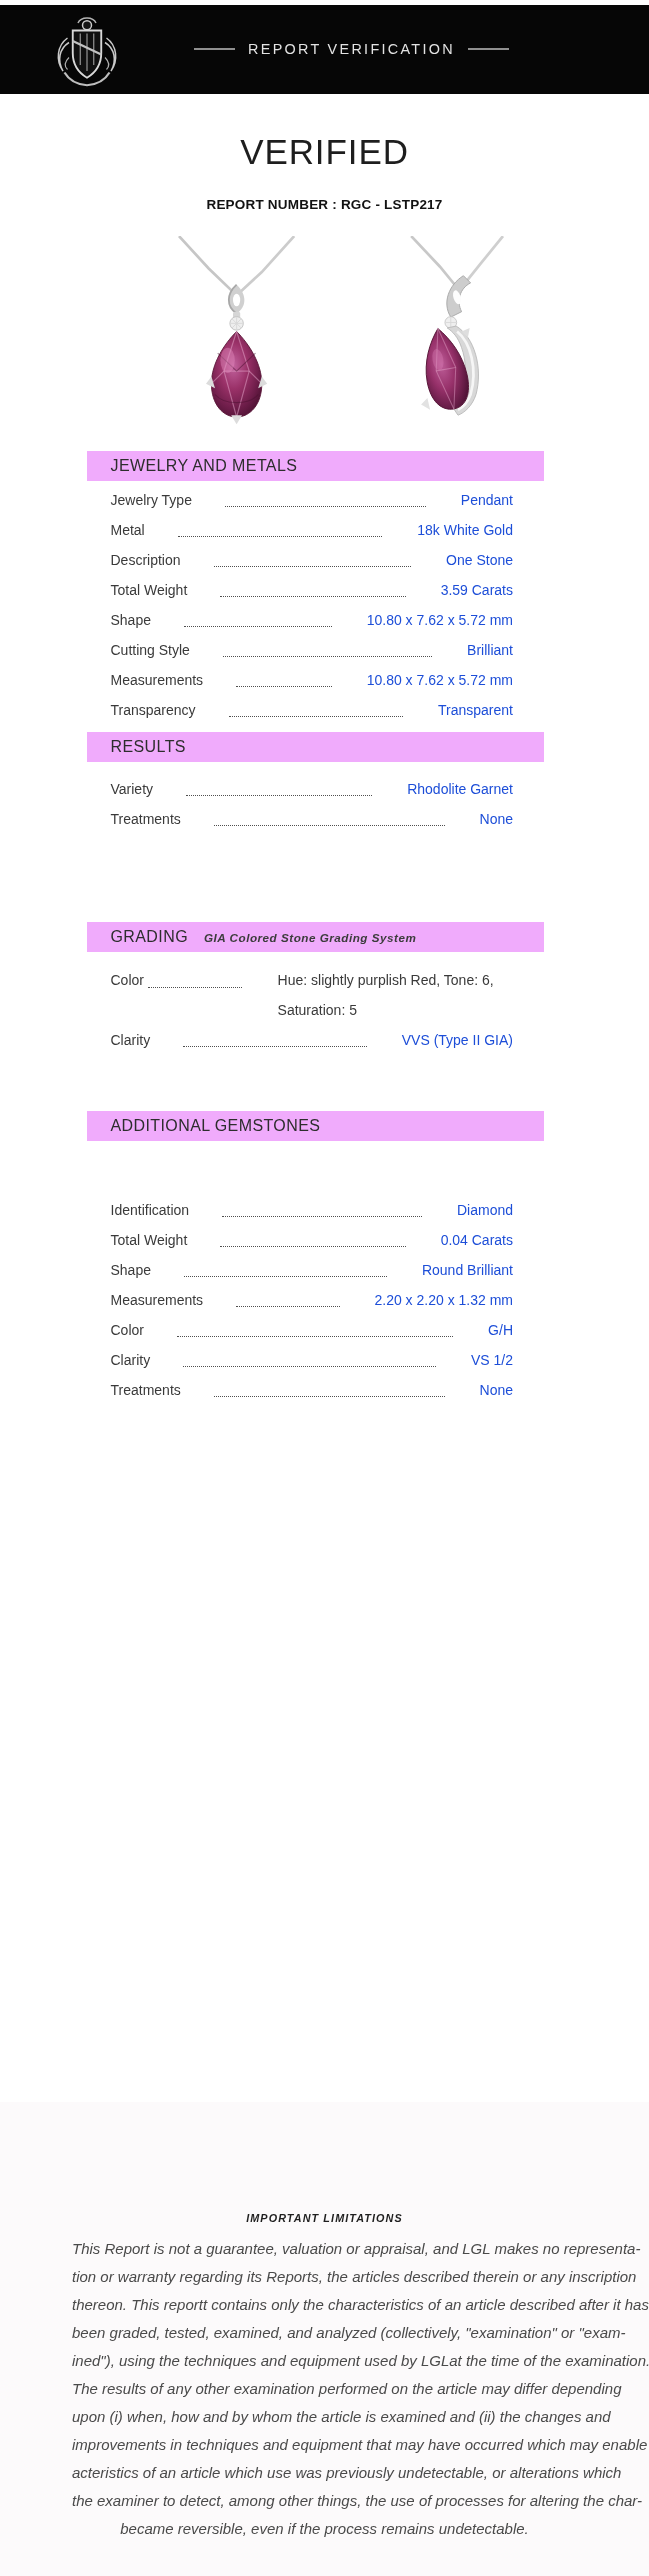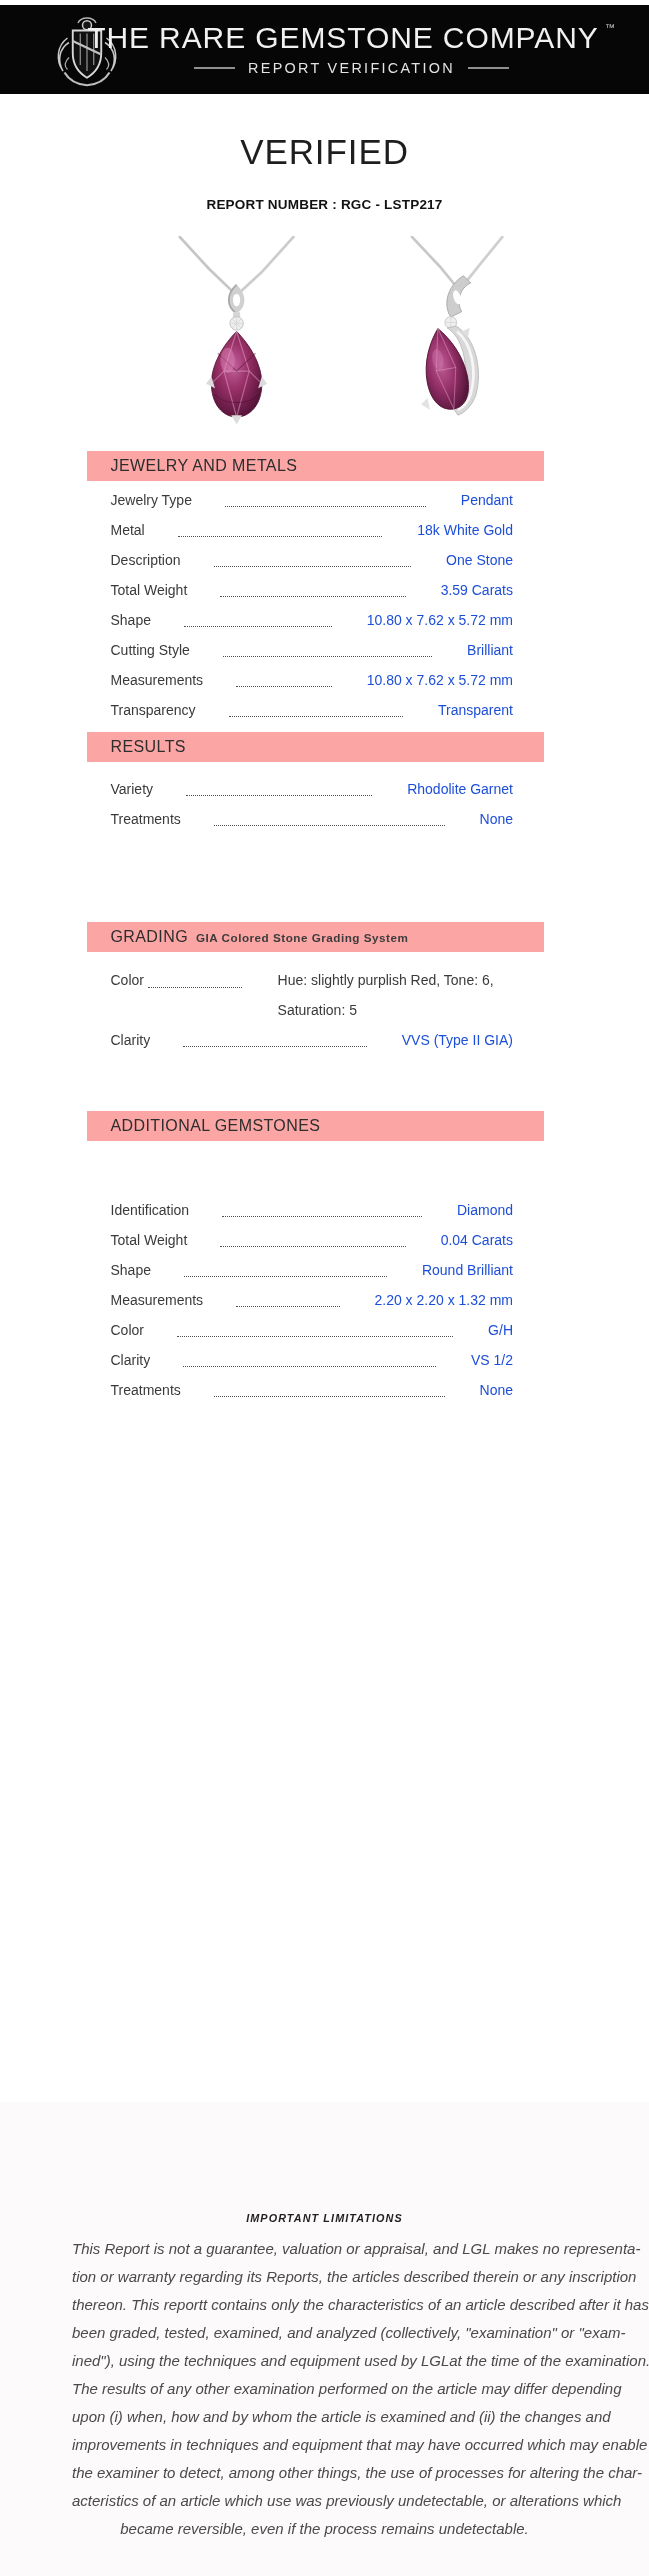--- a/index.html
+++ b/index.html
@@ -17,23 +17,23 @@
 
   
   .verified{position:absolute;top:132px;left:0;width:649px;text-align:center;font-size:35px;letter-spacing:0.9px;color:#1e1e1e;}
   .report-number{position:absolute;top:197px;left:0;width:649px;text-align:center;font-size:13.5px;font-weight:bold;color:#121212;letter-spacing:0.2px;}
 
   
   .photo-front{position:absolute;left:152px;top:236px;width:171px;height:191px;}
   .photo-side{position:absolute;left:386px;top:236px;width:144px;height:191px;}
 
   
-  .bar{position:absolute;left:87px;width:457px;height:30px;background:#fca5a5;display:flex;align-items:baseline;padding-left:23.5px;box-sizing:border-box;}
+  .bar{position:absolute;left:87px;width:457px;height:30px;background:#f0abfc;display:flex;align-items:baseline;padding-left:23.5px;box-sizing:border-box;}
   .bar-title{font-size:16px;color:#2d2d2d;letter-spacing:0.4px;line-height:30px;}
-  .bar-sub{font-size:11.7px;font-weight:bold;color:#3c3c3c;margin-left:8px;letter-spacing:0.5px;line-height:30px;}
+  .bar-sub{font-size:11.7px;font-weight:bold;color:#3c3c3c;margin-left:16px;letter-spacing:0.5px;line-height:30px;font-style:italic;}
   .bar-j{top:451px;} .bar-r{top:732px;} .bar-g{top:922px;} .bar-a{top:1111px;}
 
   .rows{position:absolute;left:87px;width:457px;}
   .rows-j{top:485px;} .rows-r{top:774px;} .rows-g{top:965px;} .rows-a{top:1195px;}
   .row{height:30px;display:flex;align-items:center;padding:0 31px 0 23.5px;gap:24px;}
   .lbl{font-size:14px;color:#3a3a3a;white-space:nowrap;}
   .dots{flex:1;border-bottom:1.8px dotted #4f4f4f;align-self:flex-end;margin:0 10.8px 8px 9px;min-width:14.4px;}
   .val{font-size:14px;color:#1d4ed8;white-space:nowrap;}
 
   
@@ -68,21 +68,20 @@
           <path d="M50,26 v50"></path>
           <path d="M59,26 v42"></path>
       </g>
       <path d="M31,36 L69,54" stroke="#c2c2c2" stroke-width="3"></path>
       <g fill="none" stroke="#b0b0b0" stroke-width="1.5">
         <path d="M26,58 C20,64 20,70 24,74"></path>
         <path d="M74,58 C80,64 80,70 76,74"></path>
       </g>
     </svg>
     <div class="head-text">
-      <div class="brand-line"><span>THE RARE GEMSTONE COMPANY</span><sup class="tm">™</sup></div>
       <div class="tag-line">
         <span class="dash"></span>
         <span class="tag">REPORT VERIFICATION</span>
         <span class="dash"></span>
       </div>
     </div>
   </div>
 
   <div class="verified">VERIFIED</div>
   <div class="report-number">REPORT NUMBER : RGC - LSTP217</div>
@@ -278,19 +277,19 @@
   <div class="limit-head">IMPORTANT LIMITATIONS</div>
   <div class="limit-text">
     <div class="limit-line">This Report is not a guarantee, valuation or appraisal, and LGL makes no representa-</div>
     <div class="limit-line">tion or warranty regarding its Reports, the articles described therein or any inscription</div>
     <div class="limit-line">thereon. This reportt contains only the characteristics of an article described after it has</div>
     <div class="limit-line">been graded, tested, examined, and analyzed (collectively, "examination" or "exam-</div>
     <div class="limit-line">ined"), using the techniques and equipment used by LGLat the time of the examination.</div>
     <div class="limit-line">The results of any other examination performed on the article may differ depending</div>
     <div class="limit-line">upon (i) when, how and by whom the article is examined and (ii) the changes and</div>
     <div class="limit-line">improvements in techniques and equipment that may have occurred which may enable</div>
+    <div class="limit-line">acteristics of an article which use was previously undetectable, or alterations which</div>
     <div class="limit-line">the examiner to detect, among other things, the use of processes for altering the char-</div>
-    <div class="limit-line">acteristics of an article which use was previously undetectable, or alterations which</div>
     <div class="limit-line">became reversible, even if the process remains undetectable.</div>
   </div>
 
 </div>
 
 
 </body></html>

